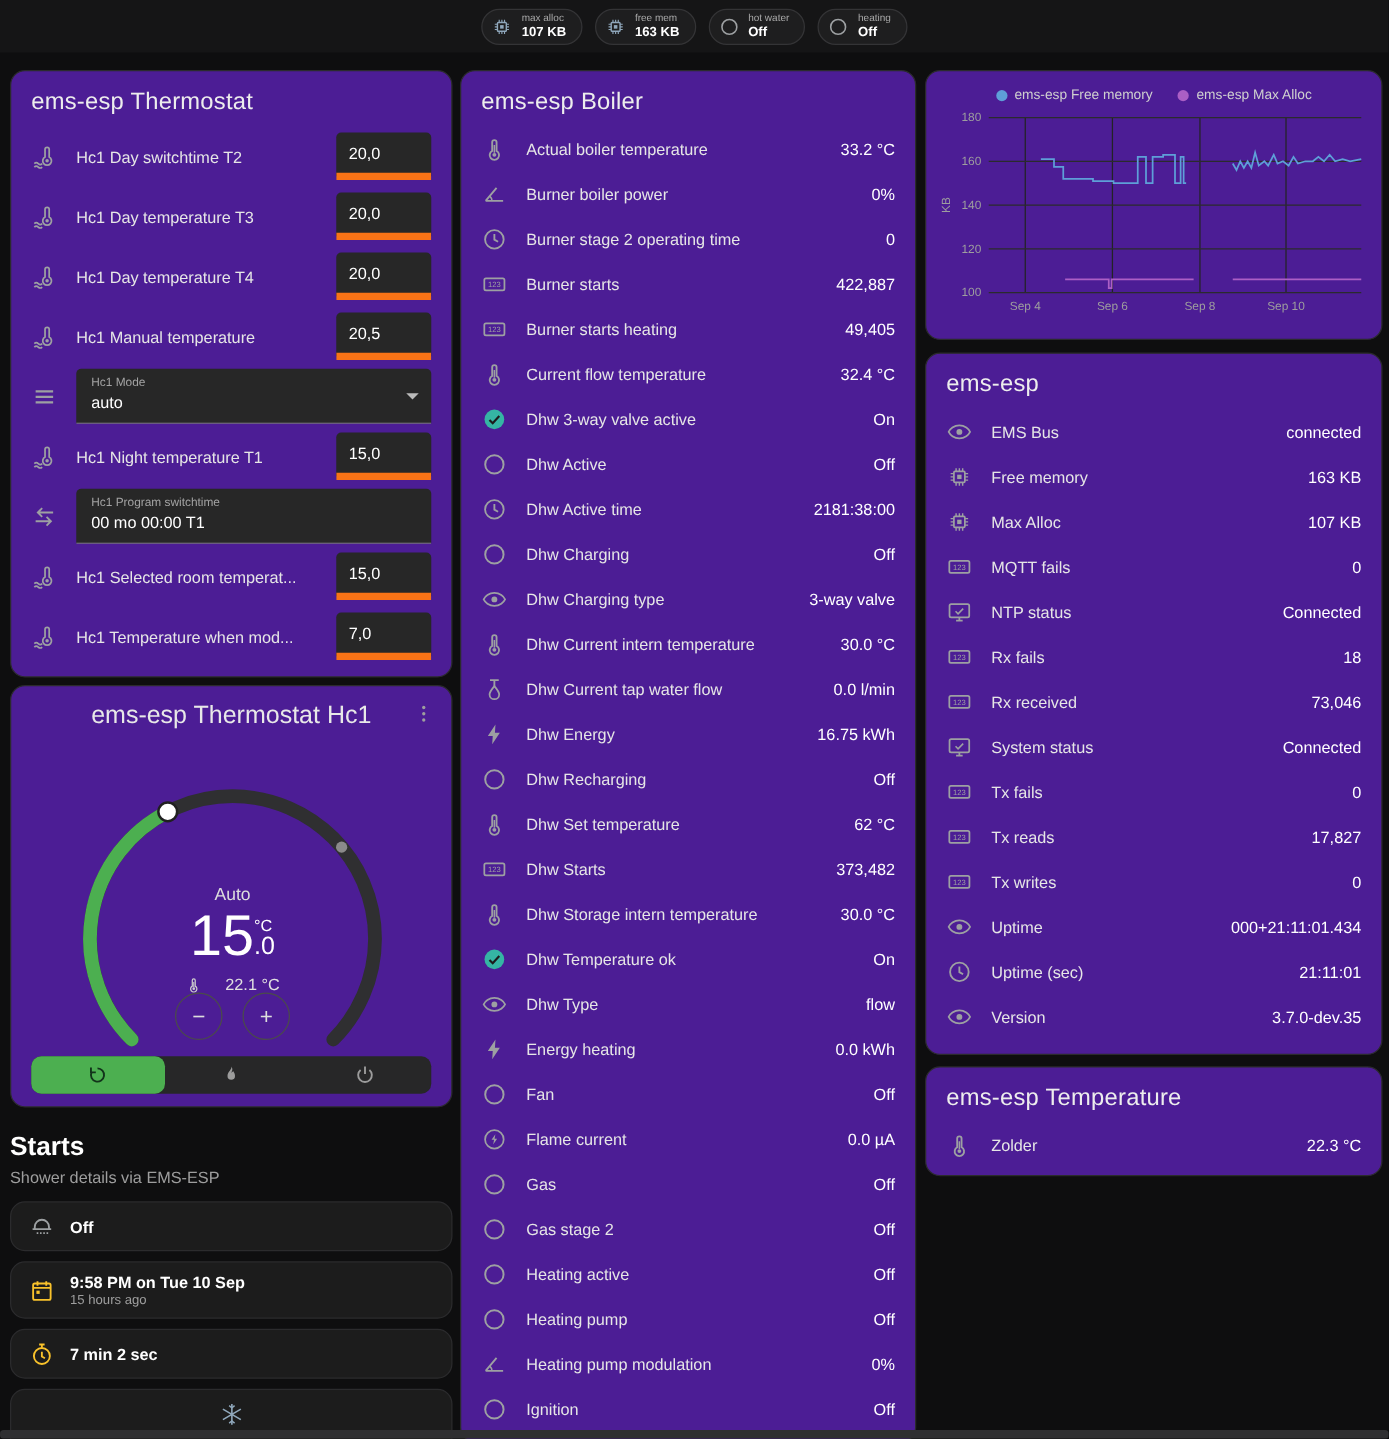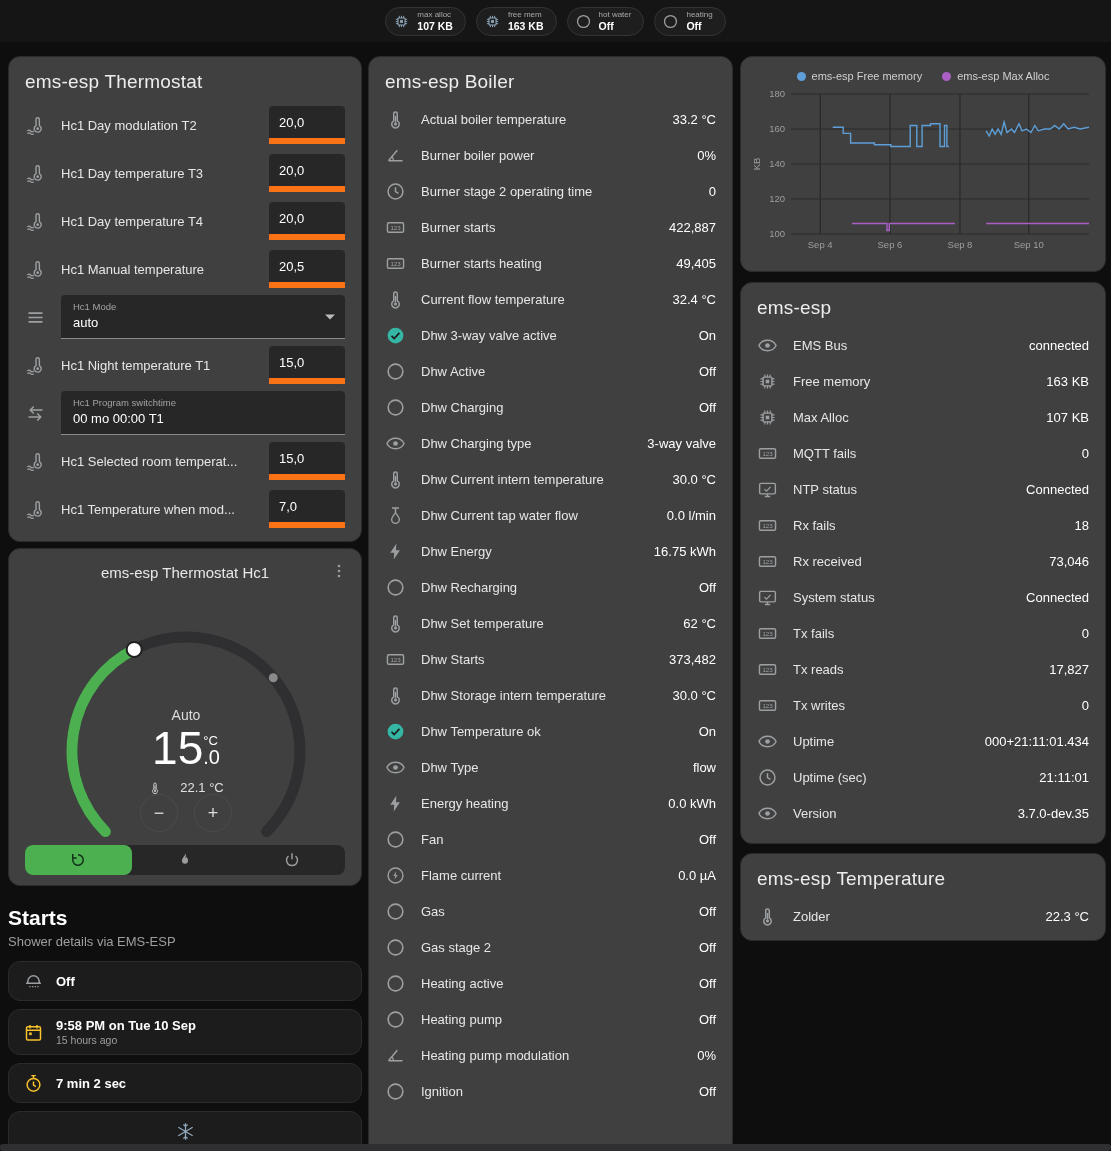--- a/index.html
+++ b/index.html
@@ -10,21 +10,21 @@
   header{position:absolute;left:0;top:0;width:100%;height:42px;background:#151516;
     display:flex;justify-content:center;align-items:center}
   #chips{display:flex;gap:10px}
   .chip{display:flex;align-items:center;gap:7px;background:#1e1e1f;border:1px solid #343436;
     border-radius:15px;padding:3px 12px 3px 7px;height:29px;cursor:pointer}
   .chip .icon{width:17px;height:17px}
   .chip-text{display:flex;flex-direction:column;line-height:1.15}
   .chip-label{font-size:8px;color:#a8a8a8}
   .chip-value{font-size:10.5px;font-weight:bold;color:#fff}
 
-  .card{position:absolute;background:#404040;border:1px solid #2b2b2d;border-radius:12px;overflow:hidden}
+  .card{position:absolute;background:#4c1d95;border:1px solid #2b2b2d;border-radius:12px;overflow:hidden}
   .card h2{font-size:19px;font-weight:500;color:#ededed;padding:14px 16px 8px;letter-spacing:.2px}
 
   .icon{color:#9da0a2;display:inline-block}
   .icon svg{width:100%;height:100%;display:block}
   .ic-teal{color:#35b5a4}
   .ic-amber{color:#f9c22b}
   .ic-slate{color:#8fa7bb}
 
   
   .erow{display:flex;align-items:center;height:36px;padding:0 16px;cursor:pointer}
@@ -43,21 +43,21 @@
     border-radius:4px 4px 0 0;position:relative;padding:6px 28px 0 12px;cursor:pointer}
   .bigbox .flabel{font-size:9.5px;color:#a3a3a3;display:block;line-height:1.25}
   .bigbox .fvalue{font-size:13px;color:#fff;line-height:1.45}
   .bigbox .caret{position:absolute;right:10px;top:50%;transform:translateY(-50%);
     width:0;height:0;border-left:5px solid transparent;border-right:5px solid transparent;
     border-top:5px solid #bbb}
 
   
   #card-hc1 .hc1-head{display:flex;align-items:center;justify-content:center;position:relative;
     padding:14px 16px 0;height:32px}
-  #card-hc1 .hc1-head h3{font-size:15px;font-weight:500;color:#e8e8e8}
+  #card-hc1 .hc1-head h3{font-size:20px;font-weight:500;color:#e8e8e8}
   #hc1-menu{position:absolute;right:12px;top:12px;width:20px;height:20px;cursor:pointer;color:#9e9e9e}
   .dial-wrap{position:relative;width:354px;height:258px}
   .dial-center{position:absolute;left:0;top:70px;width:100%;height:200px;display:flex;
     flex-direction:column;align-items:center;justify-content:center;pointer-events:none}
   .dial-mode{font-size:14px;color:#ddd;margin-bottom:2px}
   .dial-temp{color:#fff;line-height:1;display:flex;align-items:center}
   .t-int{font-size:46px;font-weight:400}
   .t-stack{display:inline-flex;flex-direction:column;align-items:flex-start;line-height:1;margin-top:5px}
   .t-unit{font-size:13px;color:#fff}
   .t-dec{font-size:20px;color:#fff}
@@ -167,21 +167,21 @@
     <div id="thermostat-rows">
         <div class="srow">
           <span class="icon">
             <svg viewBox="0 0 24 24">
               <path d="M14.5 3.2a1.9 1.9 0 0 1 1.9 1.9v7a4 4 0 1 1-3.8 0v-7a1.9 1.9 0 0 1 1.9-1.9z" fill="none" stroke="currentColor" stroke-width="1.6"></path>
               <circle cx="14.5" cy="15.6" r="1.6" fill="currentColor"></circle>
               <path d="M2.8 18.2c1.2-1.2 2.4-1.2 3.6 0s2.4 1.2 3.6 0" fill="none" stroke="currentColor" stroke-width="1.5"></path>
               <path d="M2.8 21.3c1.2-1.2 2.4-1.2 3.6 0s2.4 1.2 3.6 0" fill="none" stroke="currentColor" stroke-width="1.5"></path>
             </svg>
           </span>
-          <span class="slabel">Hc1 Day modulation T2</span>
+          <span class="slabel">Hc1 Day switchtime T2</span>
           <div class="numbox">20,0</div>
         </div>
         <div class="srow">
           <span class="icon">
             <svg viewBox="0 0 24 24">
               <path d="M14.5 3.2a1.9 1.9 0 0 1 1.9 1.9v7a4 4 0 1 1-3.8 0v-7a1.9 1.9 0 0 1 1.9-1.9z" fill="none" stroke="currentColor" stroke-width="1.6"></path>
               <circle cx="14.5" cy="15.6" r="1.6" fill="currentColor"></circle>
               <path d="M2.8 18.2c1.2-1.2 2.4-1.2 3.6 0s2.4 1.2 3.6 0" fill="none" stroke="currentColor" stroke-width="1.5"></path>
               <path d="M2.8 21.3c1.2-1.2 2.4-1.2 3.6 0s2.4 1.2 3.6 0" fill="none" stroke="currentColor" stroke-width="1.5"></path>
             </svg>
@@ -465,20 +465,30 @@
           <span class="evalue">On</span>
         </div>
         <div class="erow">
           <span class="icon">
             <svg viewBox="0 0 24 24">
               <circle cx="12" cy="12" r="8.4" fill="none" stroke="currentColor" stroke-width="1.8"></circle>
             </svg>
           </span>
           <span class="elabel">Dhw Active</span>
           <span class="evalue">Off</span>
+        </div>
+        <div class="erow">
+          <span class="icon">
+            <svg viewBox="0 0 24 24">
+              <circle cx="12" cy="12" r="8.5" fill="none" stroke="currentColor" stroke-width="1.7"></circle>
+              <path d="M12 7v5.2l3.4 2" fill="none" stroke="currentColor" stroke-width="1.7"></path>
+            </svg>
+          </span>
+          <span class="elabel">Dhw Active time</span>
+          <span class="evalue">2181:38:00</span>
         </div>
         <div class="erow">
           <span class="icon">
             <svg viewBox="0 0 24 24">
               <circle cx="12" cy="12" r="8.4" fill="none" stroke="currentColor" stroke-width="1.8"></circle>
             </svg>
           </span>
           <span class="elabel">Dhw Charging</span>
           <span class="evalue">Off</span>
         </div>

